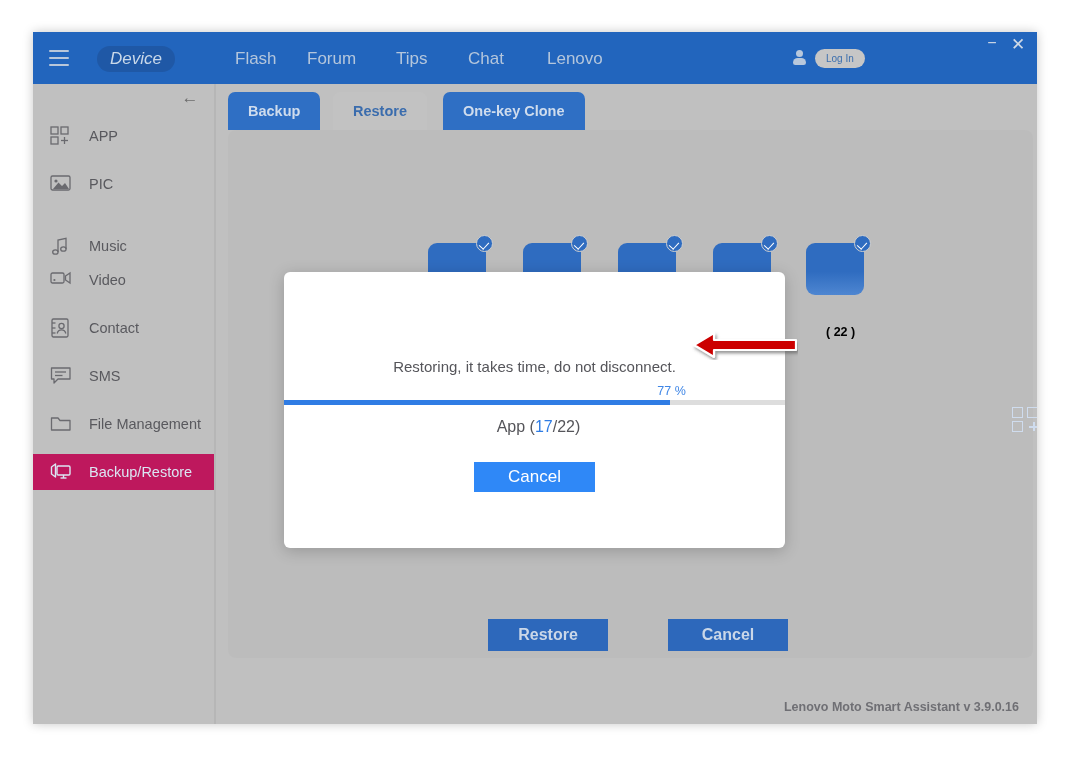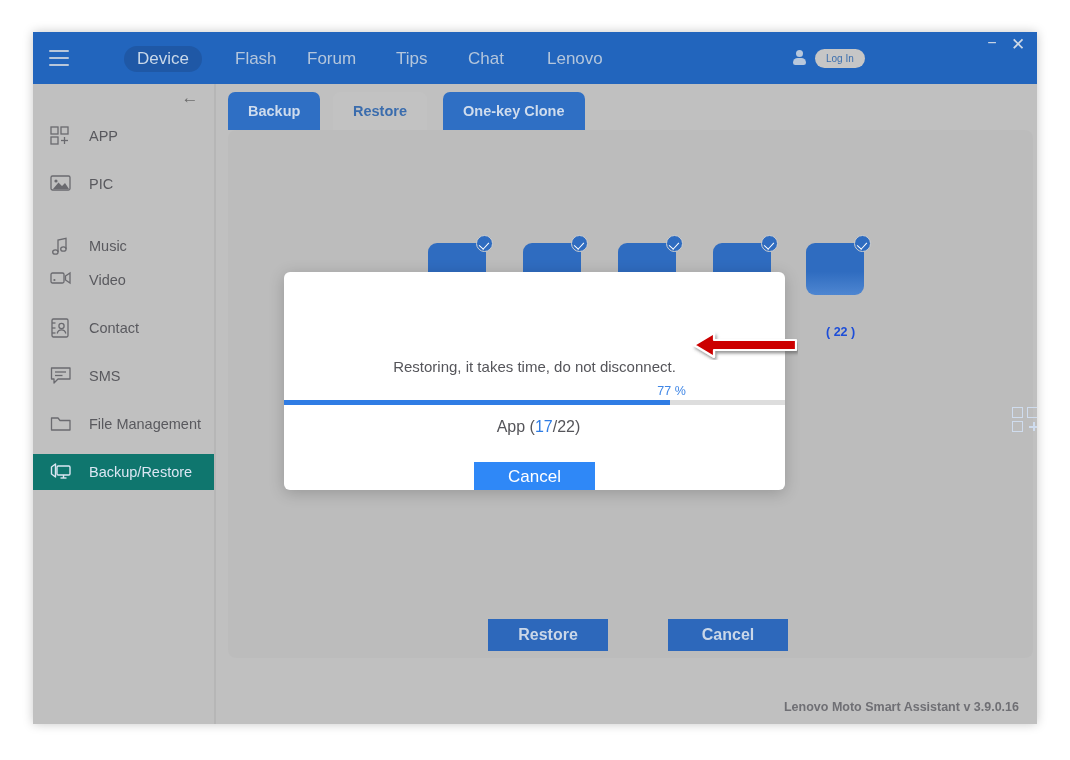--- a/index.html
+++ b/index.html
@@ -94,21 +94,21 @@
     width: 20px; height: 20px;
     color: #6d6d6d; font-size: 17px; line-height: 20px; text-align: center;
     cursor: pointer;
   }
   .side-item {
     position: absolute; left: 0;
     width: 181px; height: 36px;
     display: flex; align-items: center;
     cursor: pointer;
   }
-  .side-item.active { background: #0f766e; }
+  .side-item.active { background: #be185d; }
   .side-item .ic {
     width: 22px; height: 20px; margin-left: 17px;
     position: relative; flex: none;
   }
   .side-item .lbl {
     margin-left: 17px; font-size: 14.5px; color: #59595e;
     white-space: nowrap;
   }
   .side-item.active .lbl { color: #dbe6f3; }
   .side-item svg { display: block; }
@@ -166,21 +166,21 @@
   }
   .cat-check:after {
     content: "";
     position: absolute; left: 4px; top: 3.5px;
     width: 5px; height: 8px;
     border: solid #ffffff; border-width: 0 1.8px 1.8px 0;
     transform: rotate(42deg);
   }
   .cat-count {
     position: absolute;
-    font-size: 12.5px; color: #1d4ed8; white-space: nowrap;
+    font-size: 12.5px; color: #000000; white-space: nowrap;
   }
   #app-grid-icon {
     position: absolute; left: 784px; top: 277px;
     width: 30px; height: 26px;
   }
   #app-grid-icon i {
     position: absolute; display: block;
     border: 1.6px solid #cfdcee; background: transparent;
   }
 
@@ -194,21 +194,21 @@
 
   #footer-version {
     position: absolute; right: 18px; bottom: 10px;
     font-size: 12.5px; color: #6f6f74; white-space: nowrap;
   }
 
   
   #dialog {
     position: absolute;
     left: 251px; top: 240px;
-    width: 501px; height: 218px;
+    width: 501px; height: 276px;
     background: #ffffff;
     border-radius: 6px;
     box-shadow: 0 3px 16px rgba(0,0,0,0.20);
     overflow: hidden;
     z-index: 50;
   }
   #dialog-message {
     position: absolute; left: 0; right: 0; top: 86px;
     text-align: center;
     font-size: 15px; color: #55555a;
@@ -254,21 +254,21 @@
 <div id="app-window">
 
   <div id="header">
     <div id="hamburger-icon">
       <span></span>
         <span></span>
         <span></span>
     </div>
 
     <div id="nav-root">
-        <div class="nav-item active" style="left: 91px;">Device</div>
+        <div class="nav-item active" style="left: 64px; font-style: italic;">Device</div>
         <div class="nav-item" style="left: 189px;">Flash</div>
         <div class="nav-item" style="left: 261px;">Forum</div>
         <div class="nav-item" style="left: 350px; text-align: right;">Tips</div>
         <div class="nav-item" style="left: 422px;">Chat</div>
         <div class="nav-item" style="left: 501px;">Lenovo</div>
       </div>
 
     <div id="user-icon">
       <div class="head"></div>
       <div class="body"></div>

